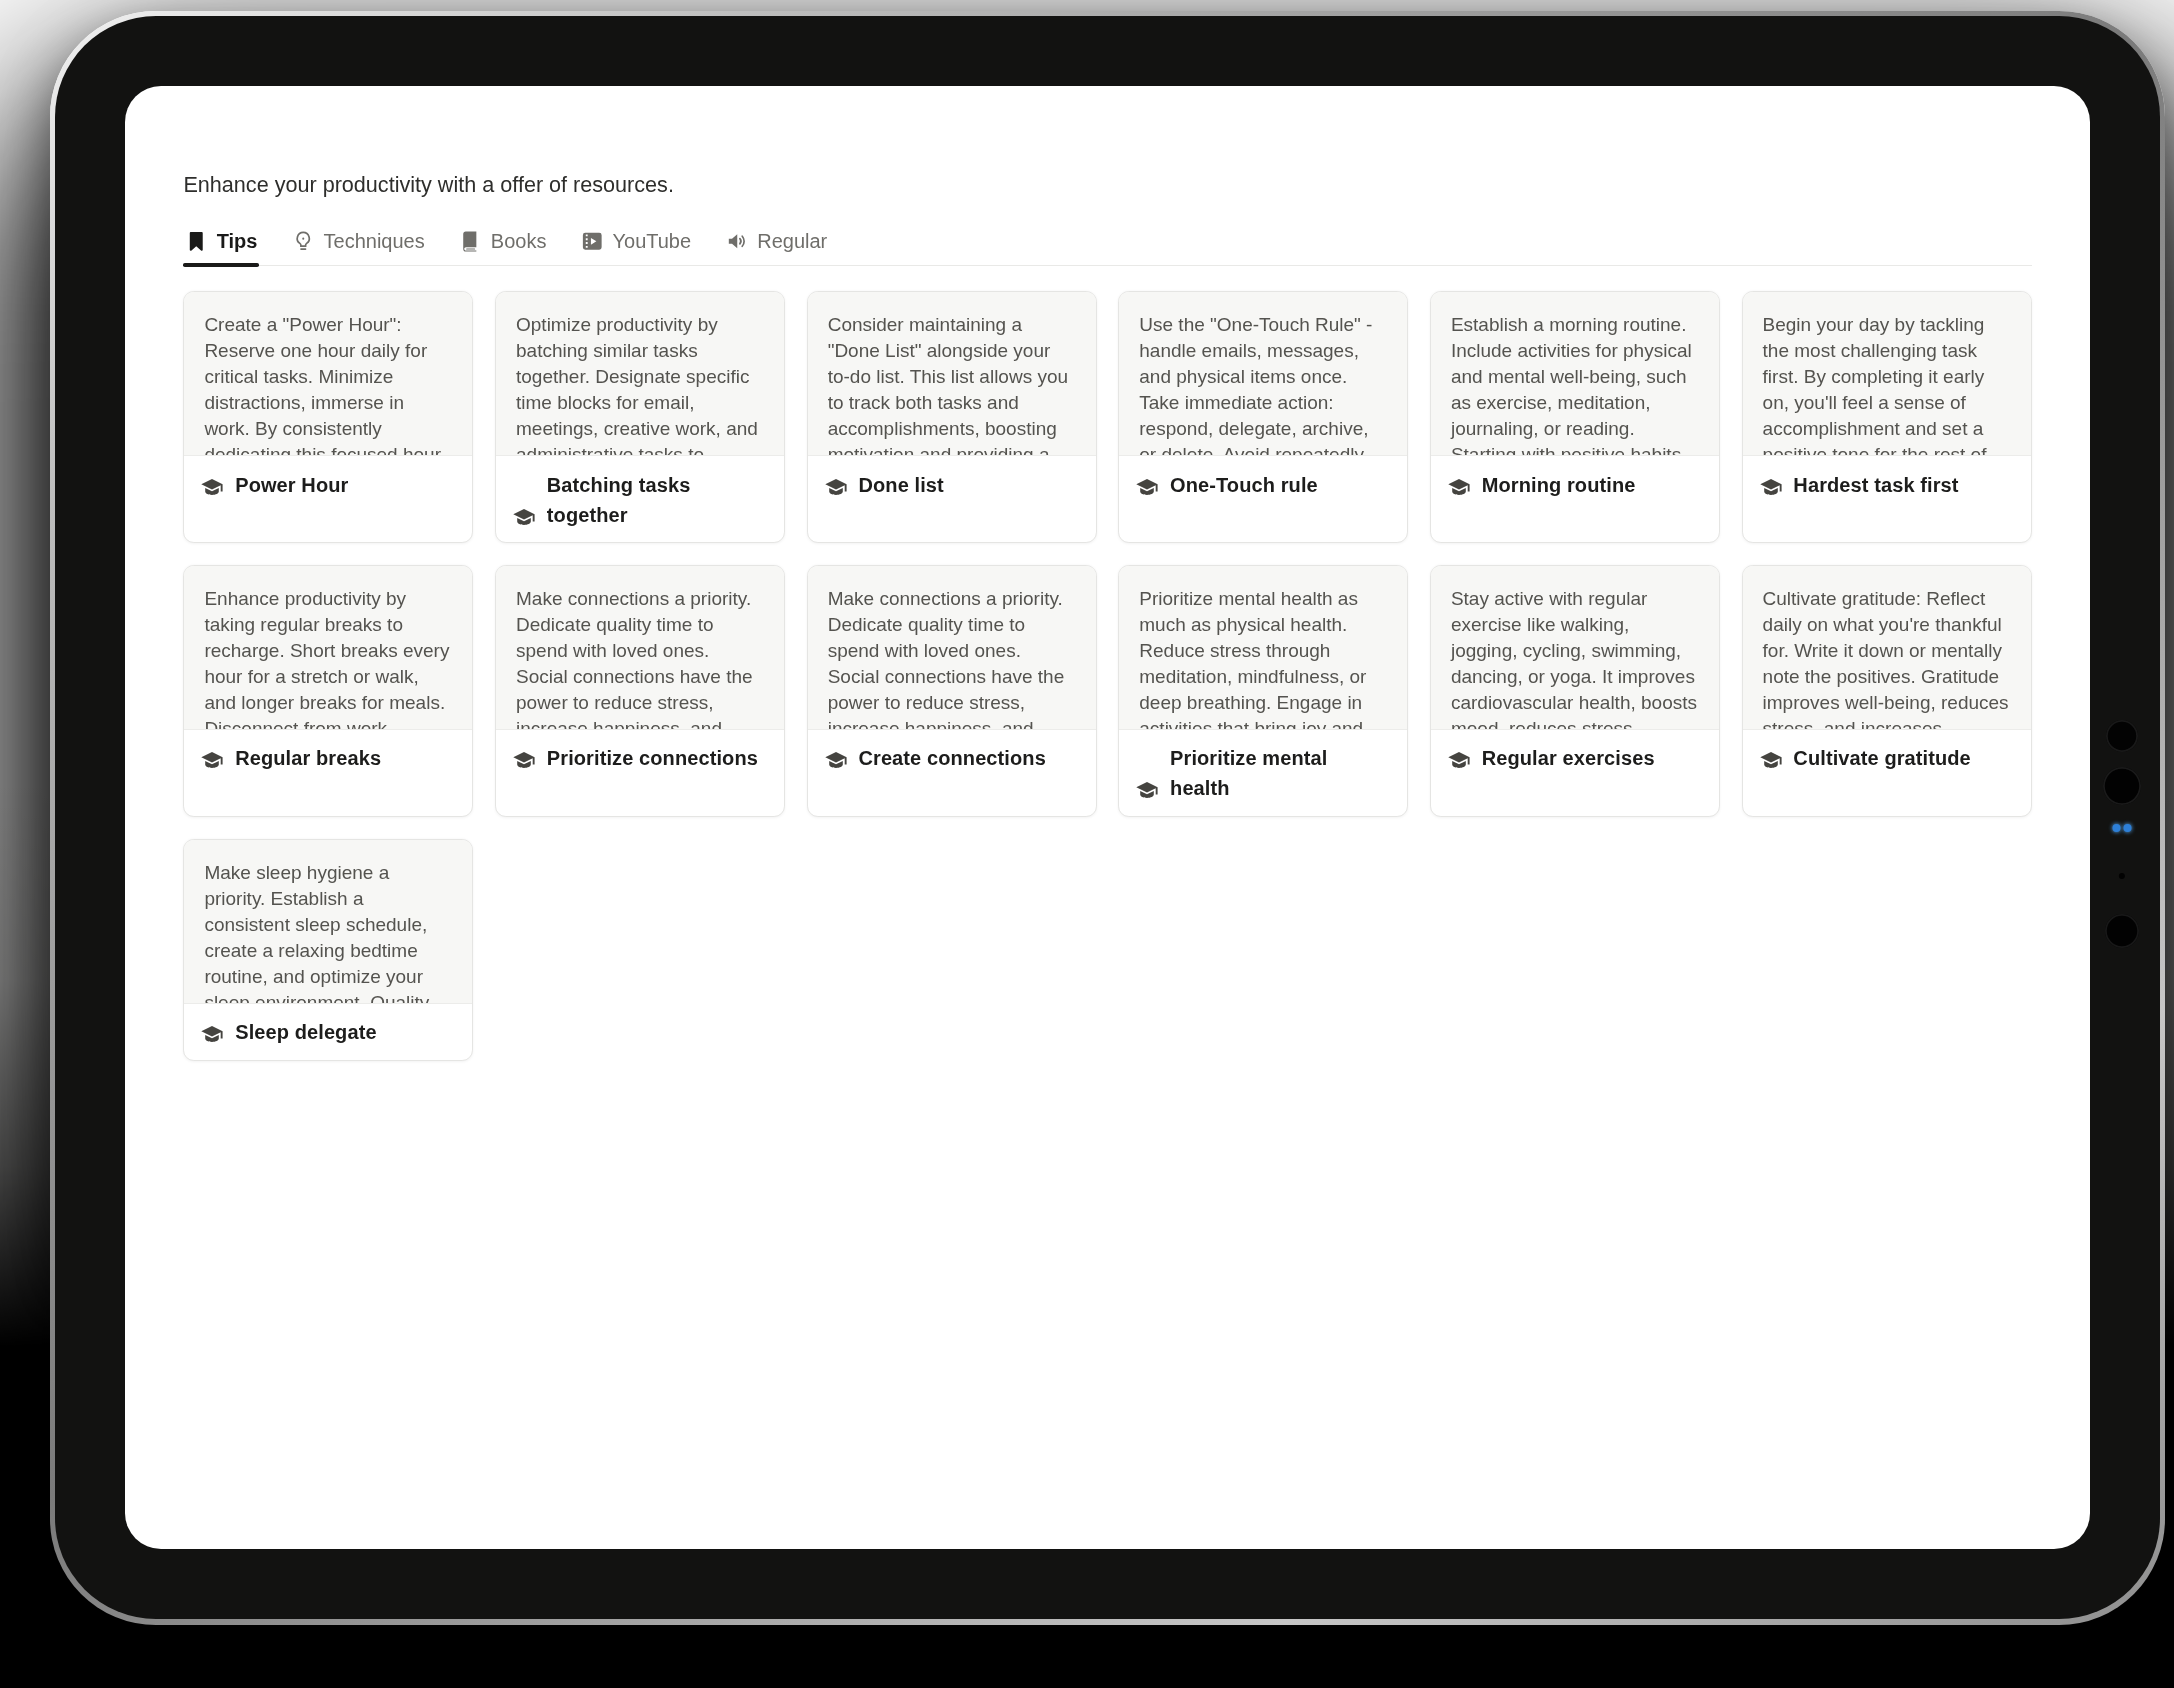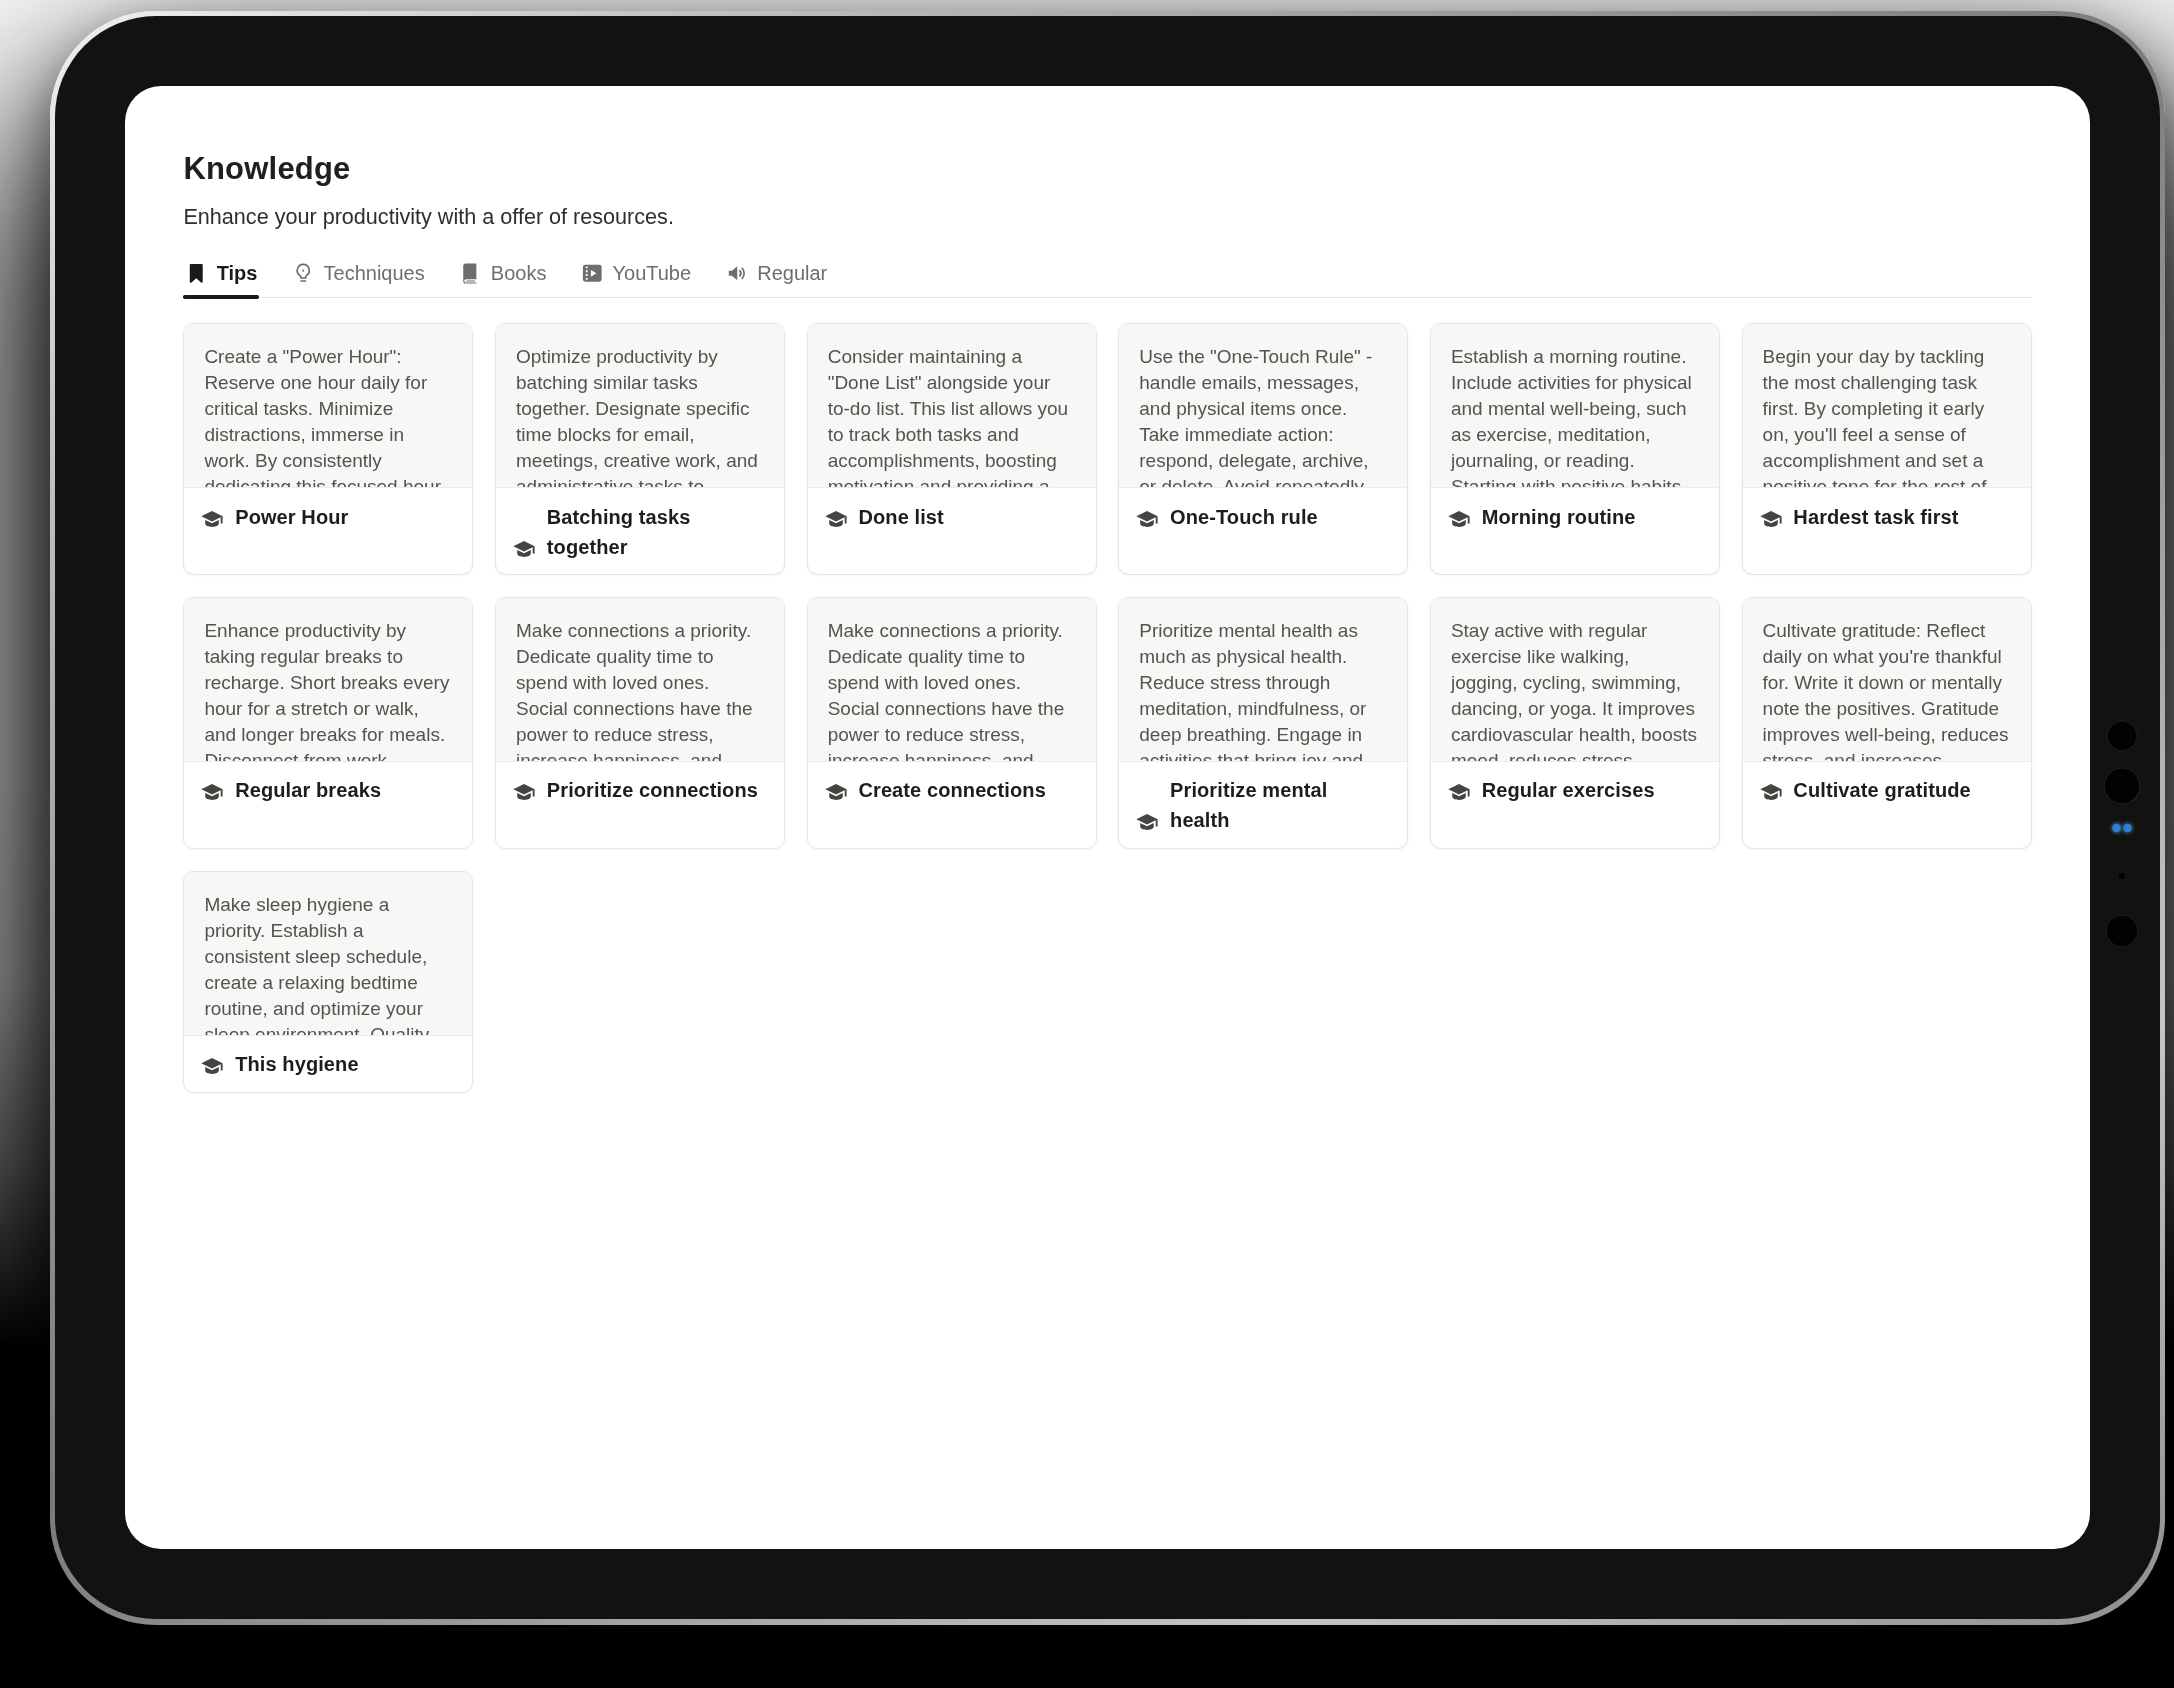--- a/index.html
+++ b/index.html
@@ -61,21 +61,20 @@
   .cap svg{width:24px;height:24px;display:block;margin-top:2.7px;}
   .card-title{margin:0;font-size:20px;line-height:30px;font-weight:700;color:var(--title-text,#1d1d1c);letter-spacing:0.1px;}
 </style>
 </head>
 <body>
 
 <div class="device">
   <div class="bezel">
     <div class="screen">
       <header>
-        <h1 class="page-title">Knowledge</h1>
         <p class="subtitle">Enhance your productivity with a offer of resources.</p>
       </header>
       <nav class="tabs" id="tabs">
           <button class="tab active">
     <span class="tab-icon">
               <svg viewBox="0 0 24 24" fill="currentColor">
                 <path d="M6 2.2h12c.5 0 .9.4.9.9v18.2c0 .8-.9 1.2-1.5.7L12 17.4 6.6 22c-.6.5-1.5.1-1.5-.7V3.1c0-.5.4-.9.9-.9z"></path>
               </svg>
             </span>
     <span class="tab-label">Tips</span>
@@ -291,21 +290,21 @@
     <div class="preview">
       <p class="excerpt">Make sleep hygiene a priority. Establish a consistent sleep schedule, create a relaxing bedtime routine, and optimize your sleep environment. Quality sleep is crucial for both</p>
     </div>
     <div class="meta">
       <span class="cap">
                 <svg viewBox="0 0 24 24" fill="currentColor">
                   <path d="M12 3 1.3 8.3 12 13.6l8.7-4.3v6.2h1.9V8.3z"></path>
                   <path d="M5.2 11.9v3.6c0 1.9 3 3.4 6.8 3.4s6.8-1.5 6.8-3.4v-3.6L12 15.3z"></path>
                 </svg>
               </span>
-      <h3 class="card-title">This hygiene</h3>
+      <h3 class="card-title">Sleep delegate</h3>
     </div>
   </article>
         </main>
     </div>
     <div class="side-dots">
       <span class="sd c1"></span>
       <span class="sd c2"></span>
       <span class="sd blue">
           <i></i>
           <i></i>

